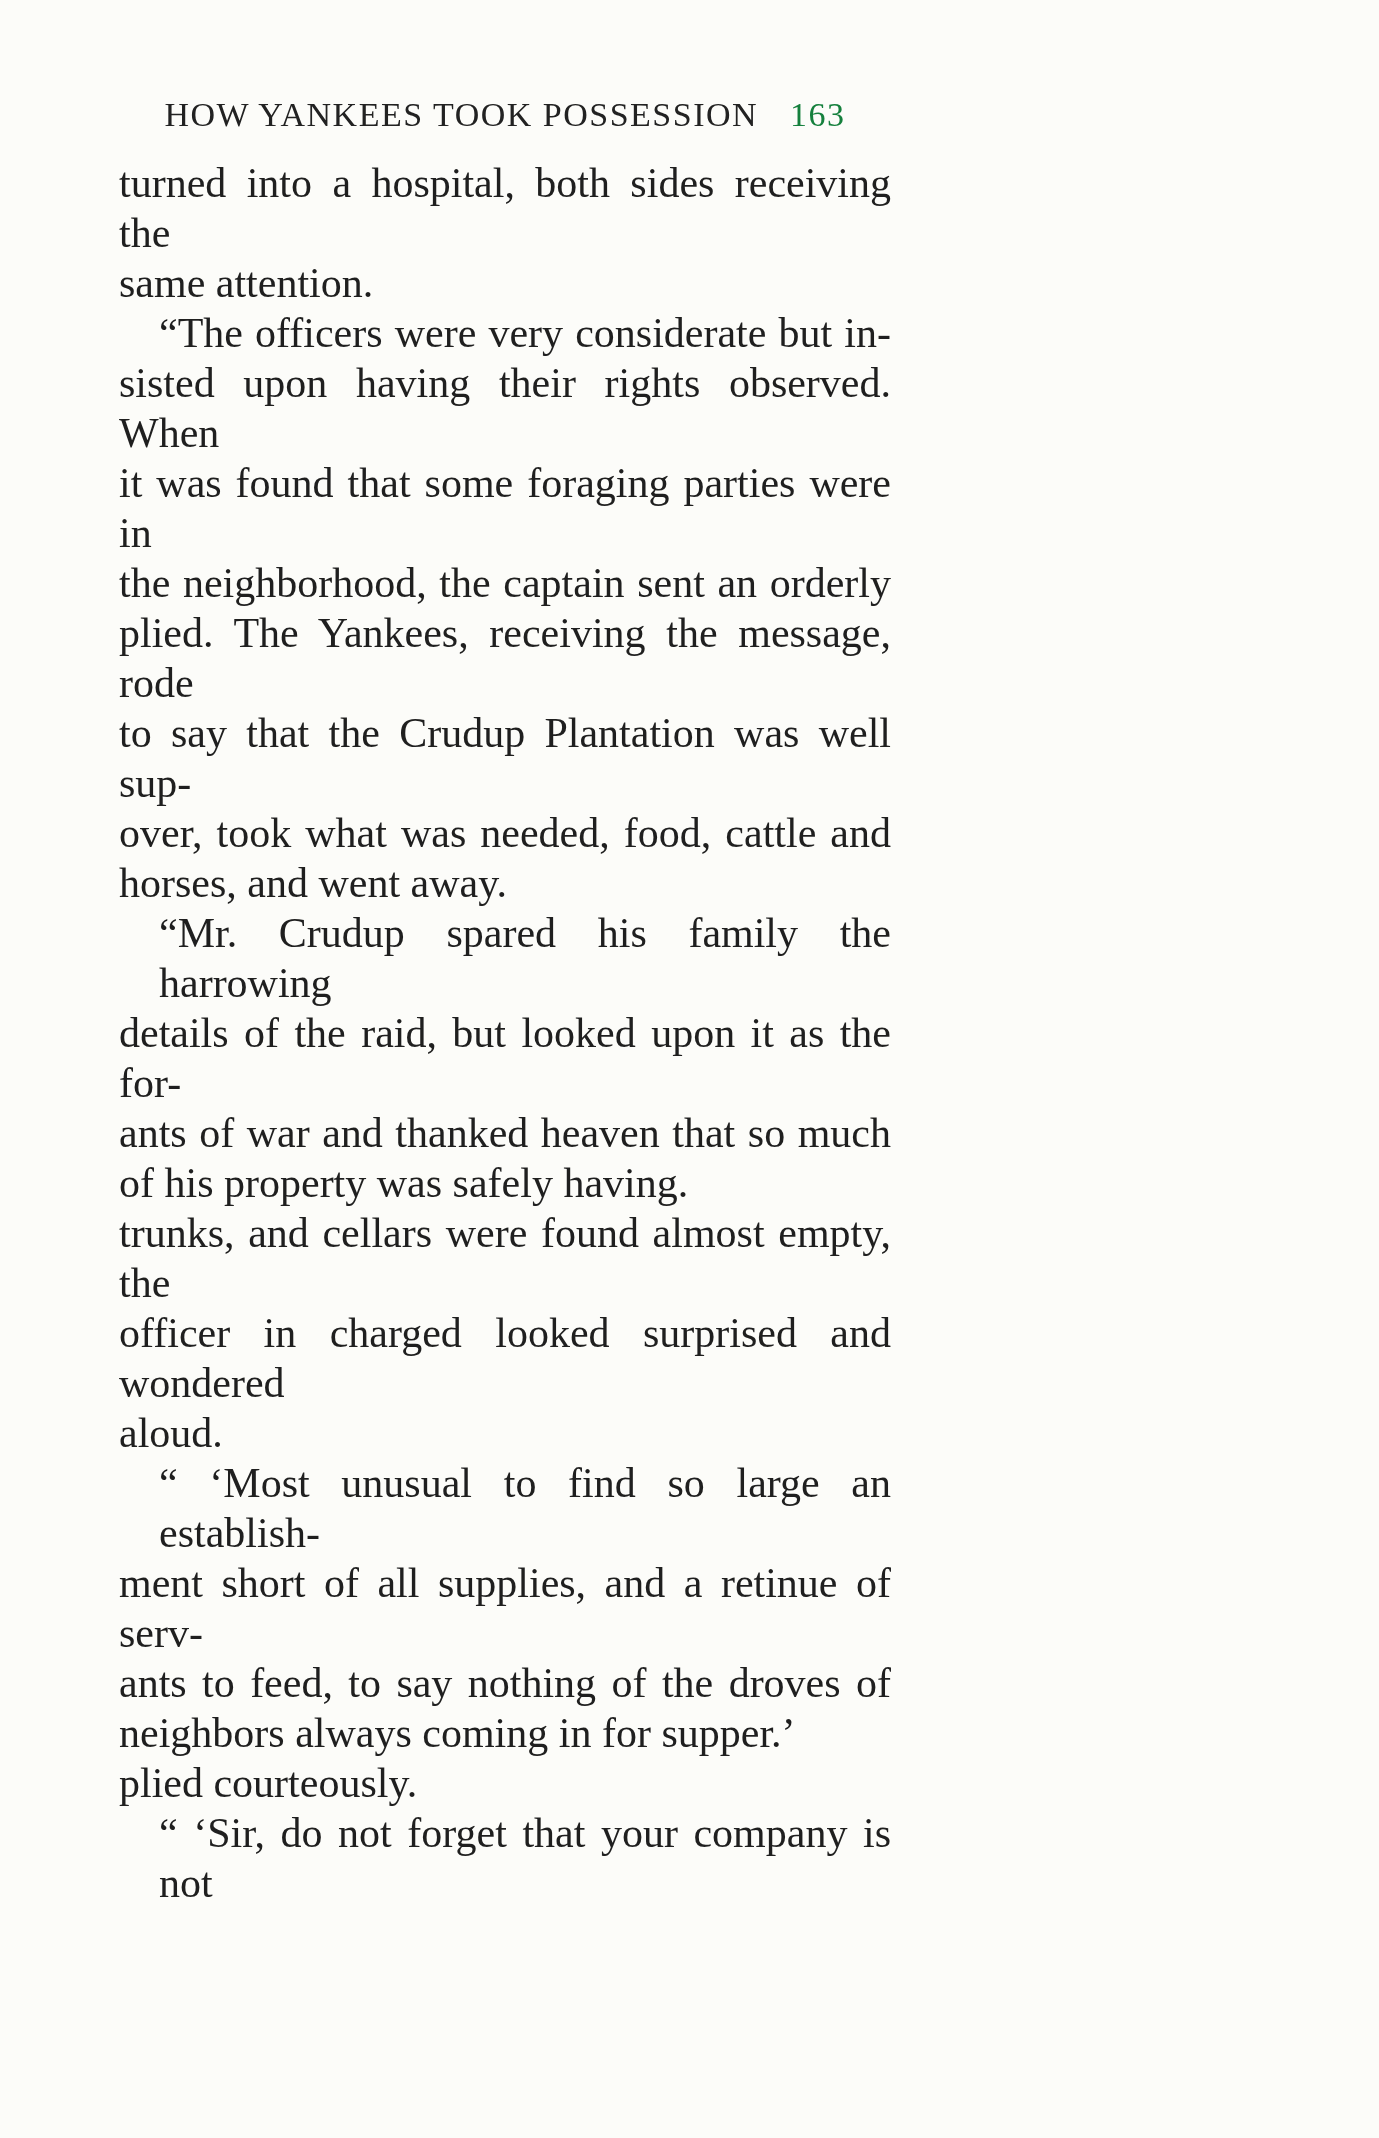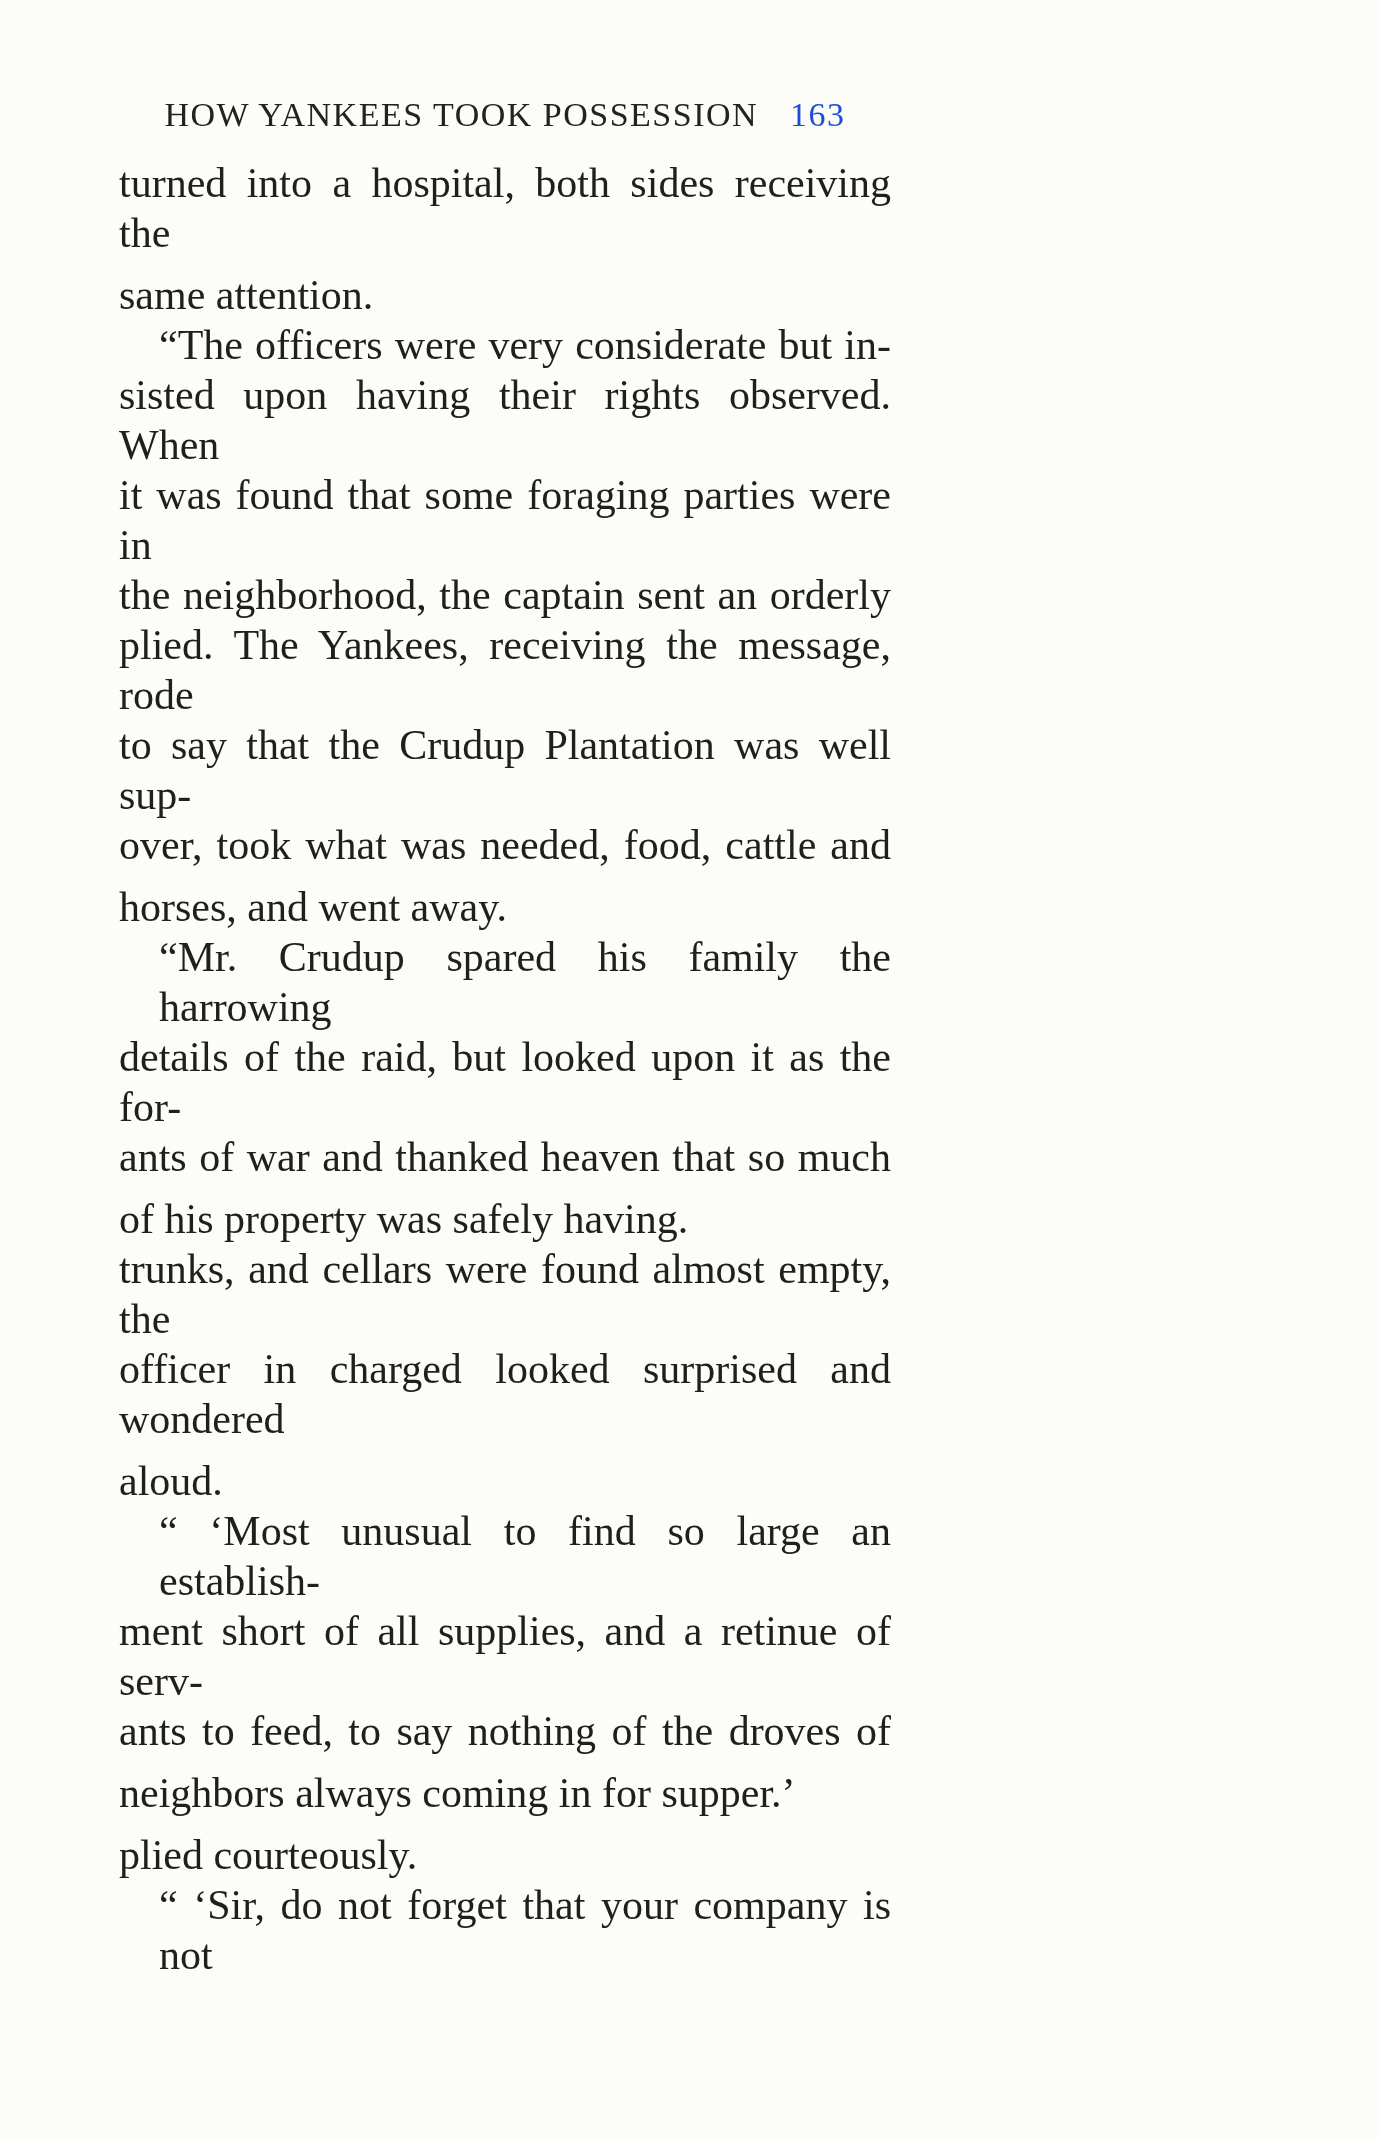--- a/index.html
+++ b/index.html
@@ -27,33 +27,32 @@
     display: flex;
     justify-content: center;
     align-items: baseline;
     gap: 32px;
     font-size: 34px;
     letter-spacing: 1.5px;
     margin-bottom: 24px;
     white-space: nowrap;
   }
   .head-title { color: #222; }
-  .folio { color: #1d4ed8; }
+  .folio { color: #15803d; }
   .body-text {
     font-size: 42px;
     line-height: 50px;
   }
   .paragraph { margin: 0; }
   .line {
     text-align: justify;
     text-align-last: justify;
   }
   .line.lastline {
     text-align-last: left;
-    margin-top: 12px;
   }
   .line.indent {
     padding-left: 40px;
   }
 </style>
 </head>
 <body>
 
 <div class="page">
   <div class="content">

